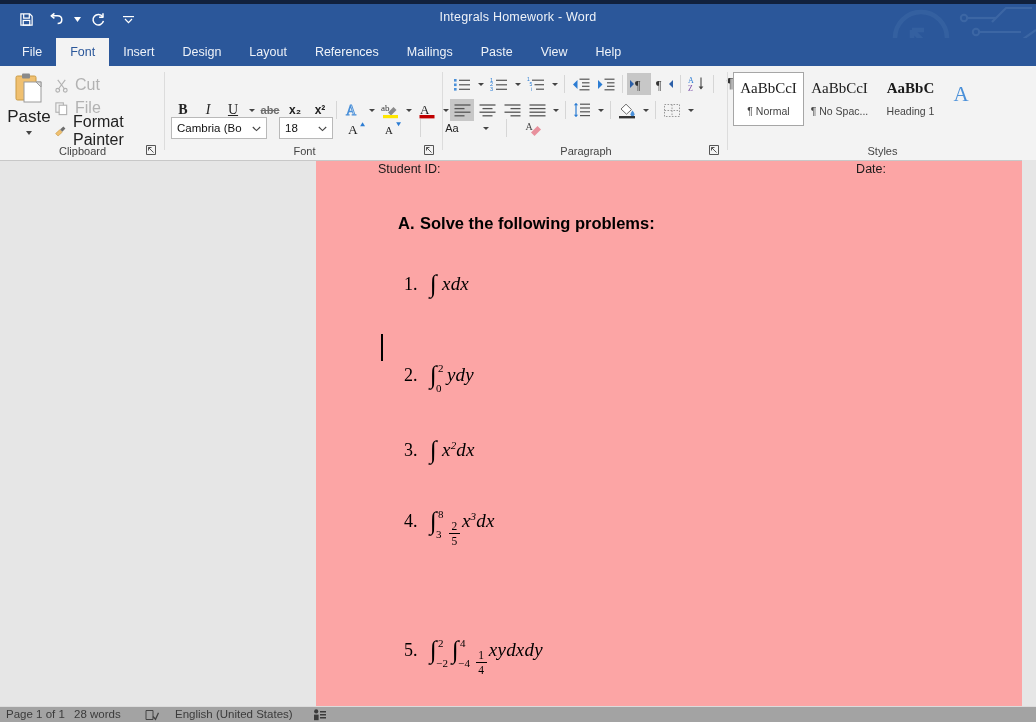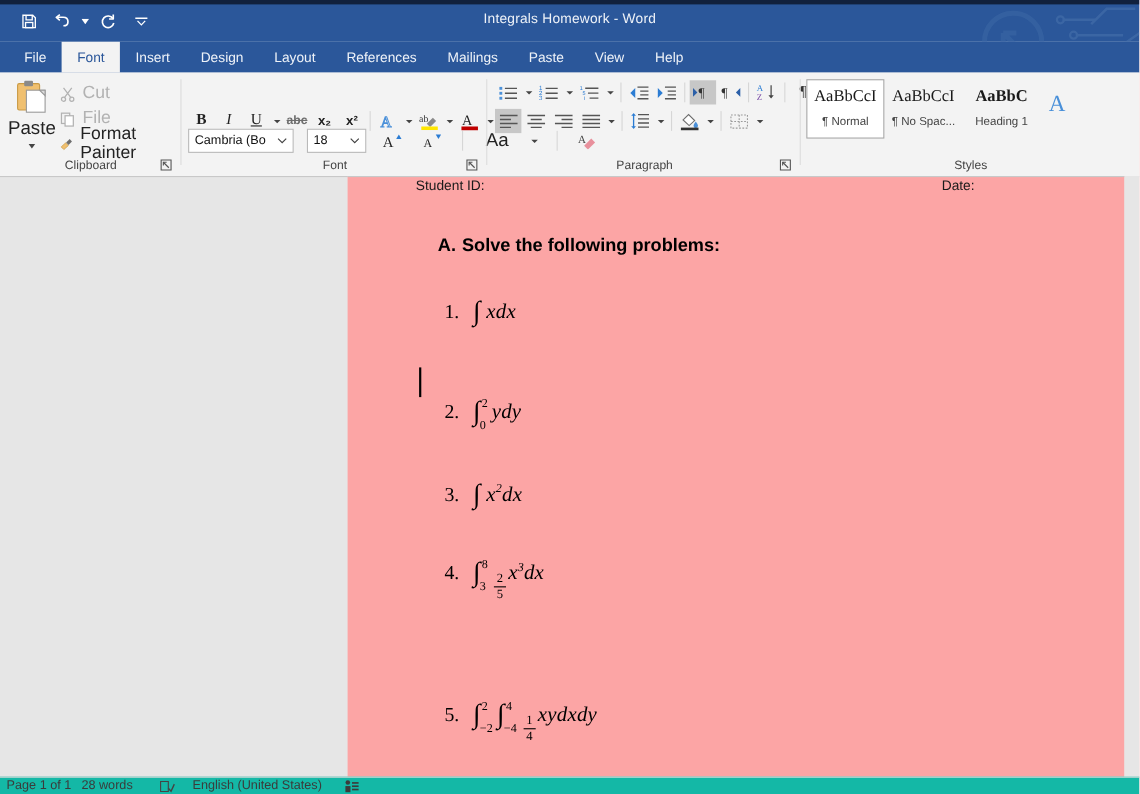--- a/index.html
+++ b/index.html
@@ -88,21 +88,21 @@
   .lim{display:inline-block;position:relative;width:0;font-style:normal;}
   .lim i{position:absolute;font-style:normal;font-size:11px;font-family:"Liberation Serif",serif;white-space:nowrap;}
   .lim i.up{left:1px;top:-19px;}
   .lim i.lo{left:-1px;top:1px;}
   .frac{display:inline-flex;flex-direction:column;align-items:center;font-style:normal;font-size:11.5px;font-family:"Liberation Serif",serif;vertical-align:-3px;line-height:1.05;margin:0 2px;}
   .frac .bar{width:11px;height:1px;background:#000;margin:1px 0;}
   sup.sp{font-size:11px;font-style:italic;vertical-align:super;line-height:0;}
   .caret-doc{position:absolute;left:381px;top:333px;width:1.6px;height:27px;background:#000;}
 
   
-  .statusbar{position:absolute;left:0;top:706px;width:1036px;height:16px;background:#14b8a6;border-top:1px solid #dcdcdc;}
+  .statusbar{position:absolute;left:0;top:706px;width:1036px;height:16px;background:#a3a3a3;border-top:1px solid #dcdcdc;}
   .sb{position:absolute;top:1px;font-size:11.5px;color:#3b3b3b;white-space:nowrap;}
   .sbicon{position:absolute;top:2px;}
 </style>
 </head>
 <body>
 
 <div class="app">
 
   <div class="titlebar">
     <div class="topstrip"></div>
@@ -246,21 +246,21 @@
           </svg>
         </div>
         <div class="ibtn">
           <svg width="18" height="17" viewBox="0 0 20 18">
             <text x="1" y="15" font-family="Liberation Serif, serif" font-size="12" fill="#222">A</text>
             <path d="M13.5 2 L18.9 2 L16.2 6.5 Z" fill="#2b7cd3"></path>
           </svg>
         </div>
         <div class="vsep"></div>
         <div class="ibtn wide">
-          <span style="font-size:17px;color:#222;">Aa</span>
+          <span style="font-size:11px;color:#222;">Aa</span>
         </div>
         <div class="ibtn" style="width:11px">
             <div class="tinycaret"></div>
           </div>
         <div class="vsep"></div>
         <div class="ibtn">
           <svg width="18" height="16" viewBox="0 0 18 16">
             <text x="0.5" y="10" font-family="Liberation Serif, serif" font-size="10" fill="#444">A</text>
             <path d="M6 12.5 L12.5 6 L16 9.5 L9.5 16 Z" fill="#e8909c"></path>
           </svg>

